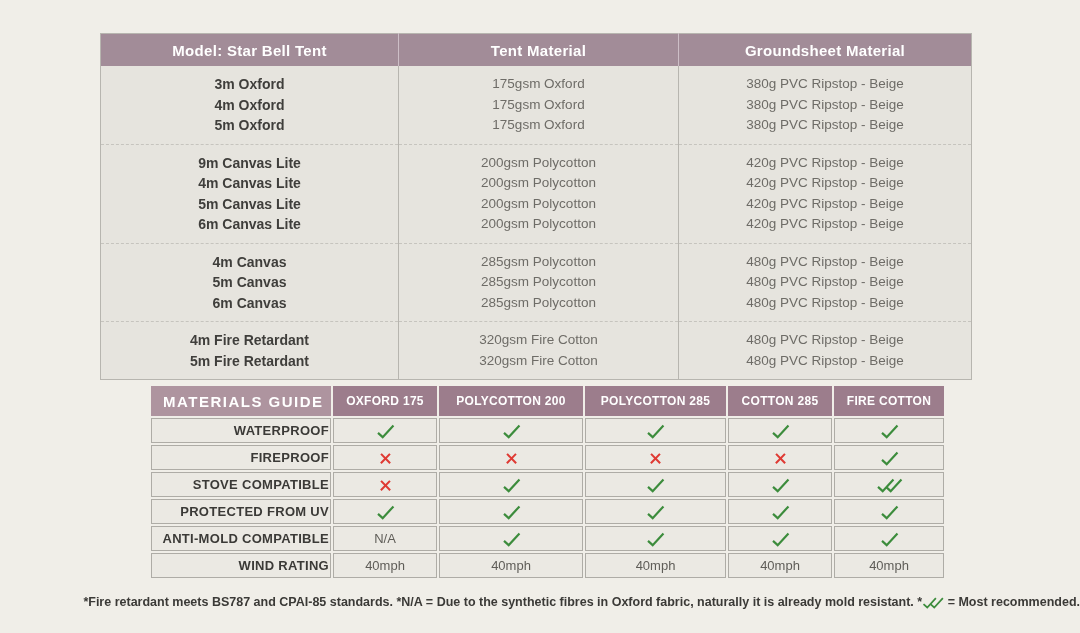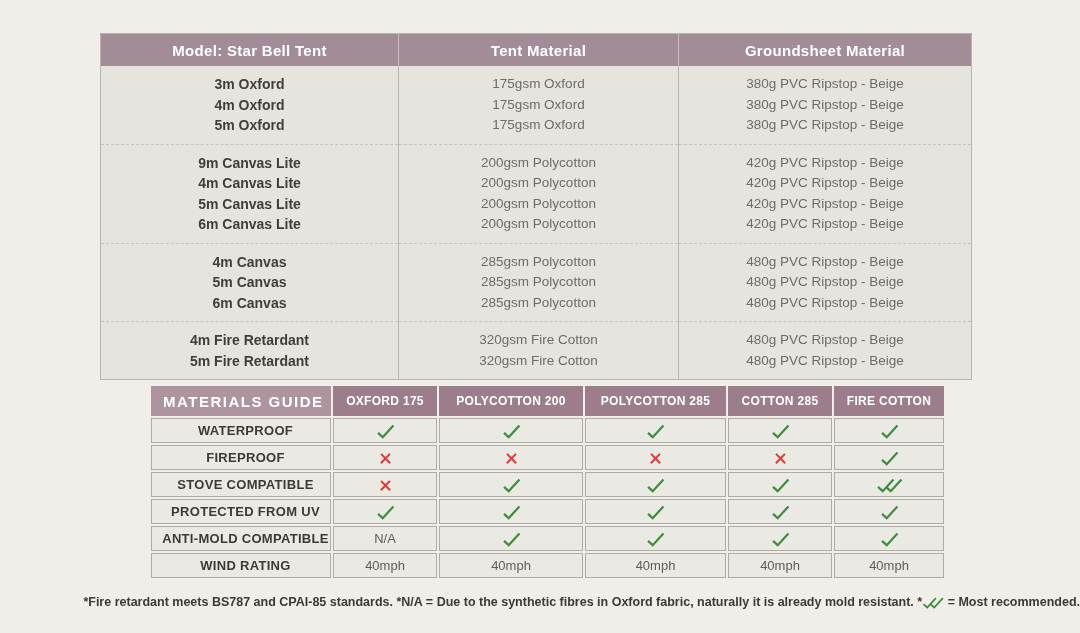--- a/index.html
+++ b/index.html
@@ -64,21 +64,21 @@
     background:var(--mauve-dark);
     text-align:center;font-size:12px;letter-spacing:.3px;height:28px;
   }
   .mat-table td{
     background:var(--cell-bg);
     border:1px solid #aeaca6;
     height:21px;vertical-align:middle;
   }
   .mat-table td.label{
     font-weight:bold;color:var(--text-dark);
-    text-align:center;padding-left:10px;
+    text-align:right;padding-left:10px;
     font-size:13px;letter-spacing:.3px;
   }
   .mat-table td.val{
     text-align:center;color:#5f5d58;font-size:13px;
   }
   .mark{display:inline-block;vertical-align:middle;line-height:0;}
   .mark svg{display:inline-block;}
   .mark + .mark{margin-left:-11px;}
   
   .footnote{

